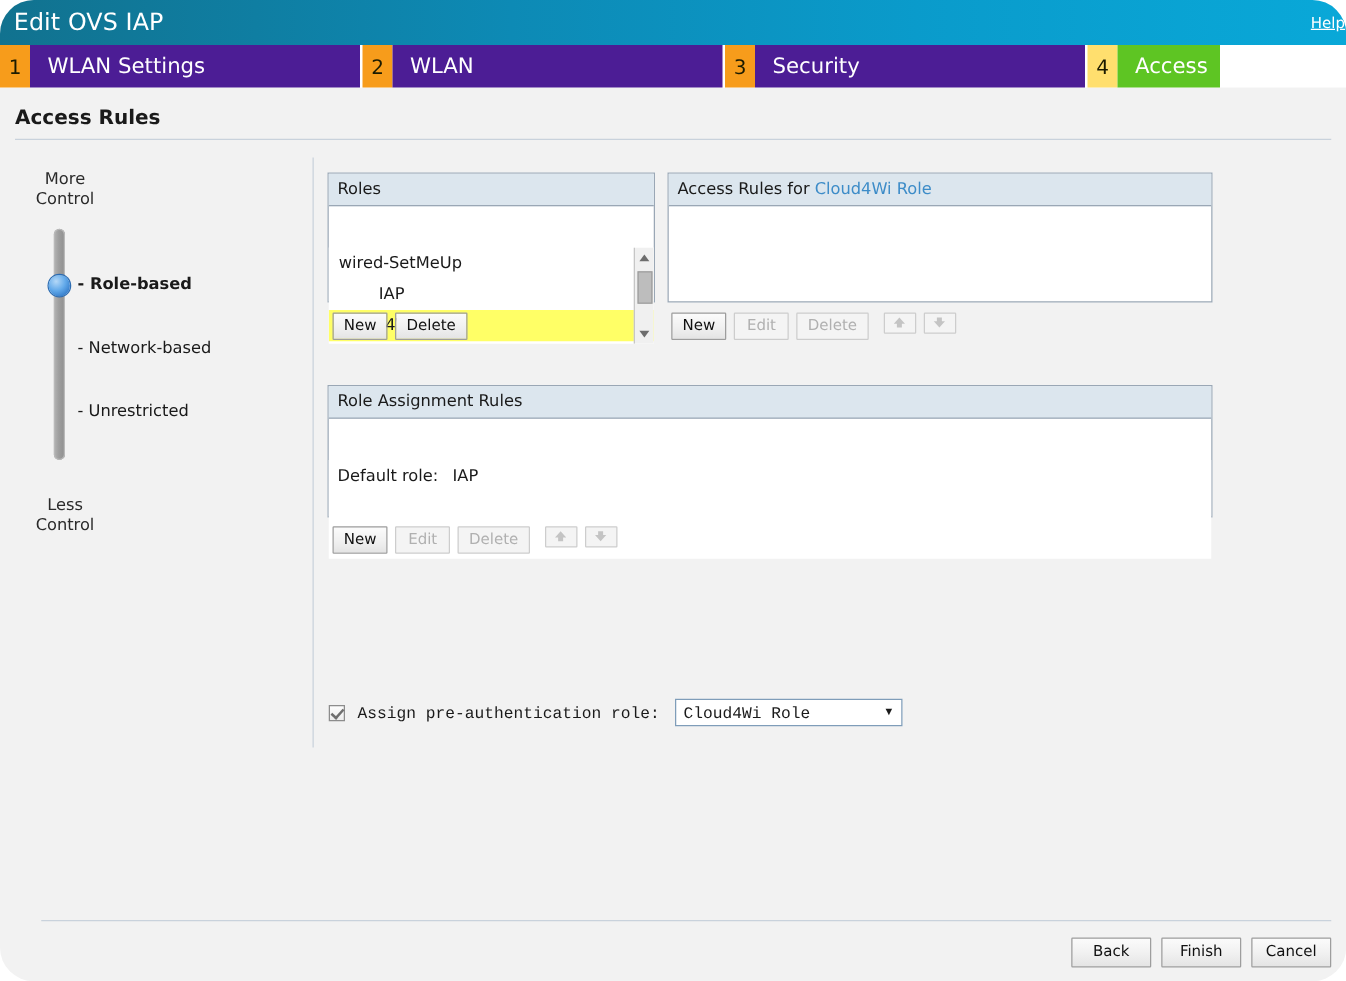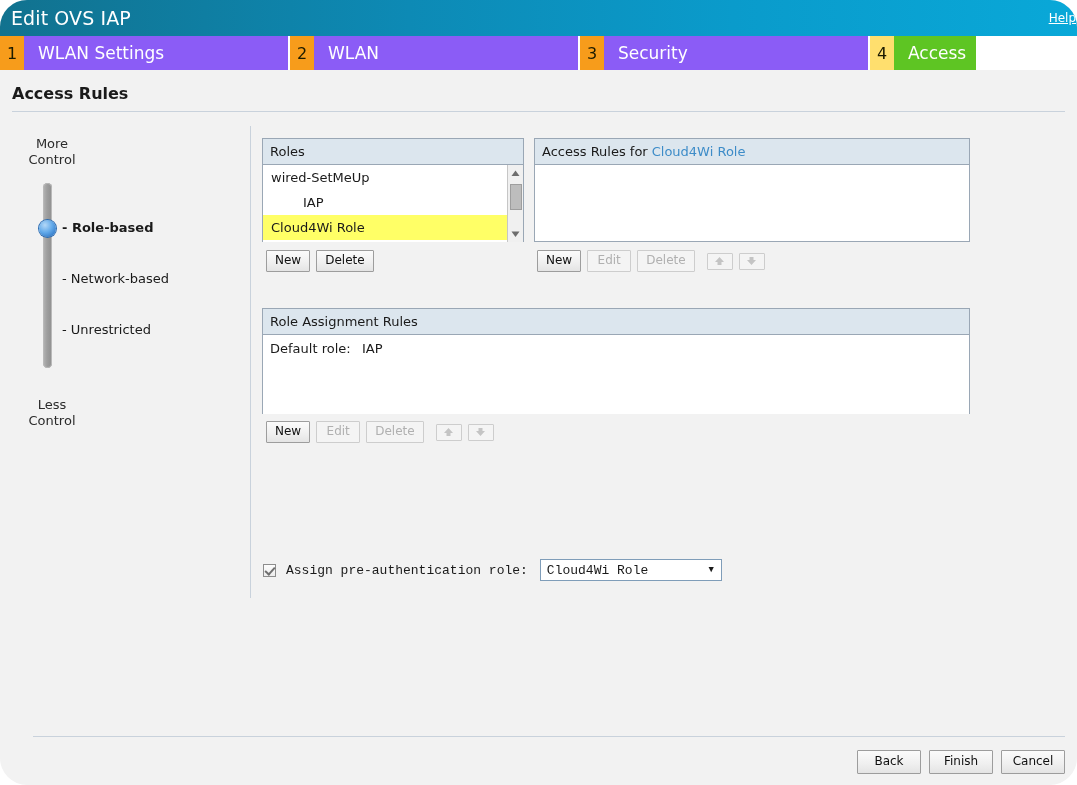--- a/index.html
+++ b/index.html
@@ -72,21 +72,21 @@
     width: 24px;
     background: #f79c1b;
     color: #1b1b00;
     font-size: 16px;
     font-weight: 400;
     display: flex;
     align-items: center;
     justify-content: center;
   }
   .step-label {
-    background: #8b5cf6;
+    background: #4c1d95;
     color: #ffffff;
     font-size: 17px;
     display: flex;
     align-items: center;
     padding: 0 10px 0 14px;
     white-space: nowrap;
   }
   .step.active .step-num { background: #ffdf6e; color: #1b1b00; }
   .step.active .step-label { background: #5ec523; color: #ffffff; }
 
@@ -184,20 +184,21 @@
     padding-left: 7px;
     font-size: 13px;
     color: #1a1a1a;
     box-sizing: border-box;
   }
   .panel-head .accent { color: #3d8cc8; margin-left: 4px; }
   .panel-body {
     position: relative;
     background: #ffffff;
     overflow: hidden;
+    margin-top: 33px;
   }
 
   
   .roles-panel { left: 262px; top: 138px; width: 262px; height: 104px; }
   .roles-body { height: 77px; }
   .role-item {
     height: 25px;
     line-height: 25px;
     font-size: 13px;
     color: #1a1a1a;
@@ -267,21 +268,21 @@
     height: 26px;
     align-items: center;
     padding-left: 7px;
     font-size: 13px;
     color: #1a1a1a;
     cursor: pointer;
   }
   .assign-row .label { width: 92px; }
 
   
-  .btnrow { position: absolute; display: flex; align-items: center; }
+  .btnrow { position: absolute; display: flex; align-items: flex-start; }
   .btn {
     font-family: "DejaVu Sans", sans-serif;
     font-size: 12px;
     color: #101010;
     background: linear-gradient(to bottom, #fbfbfb 0%, #f0f0f0 55%, #e4e4e4 100%);
     border: 1px solid #9d9d9d;
     border-radius: 1px;
     padding: 2px 8px 3px 8px;
     min-width: 44px;
     text-align: center;

